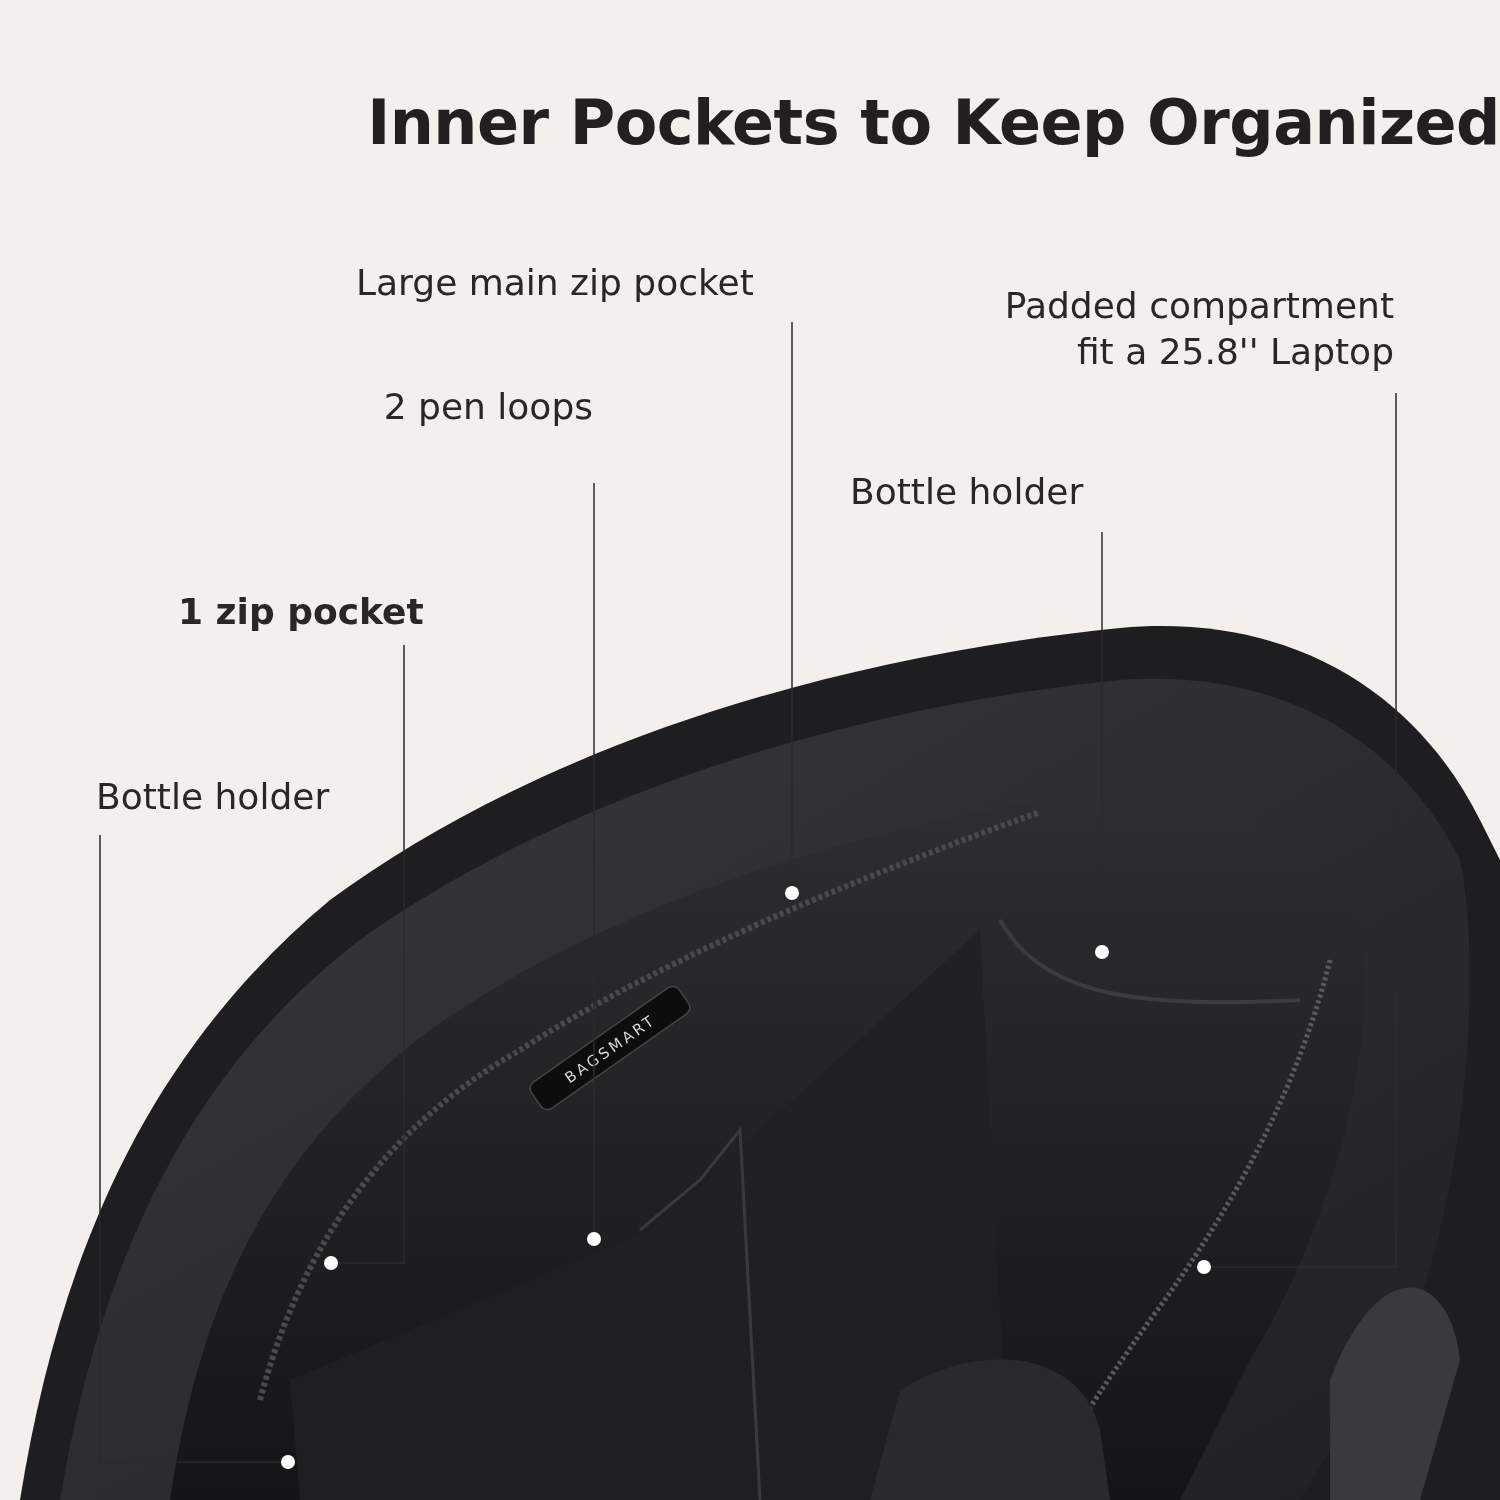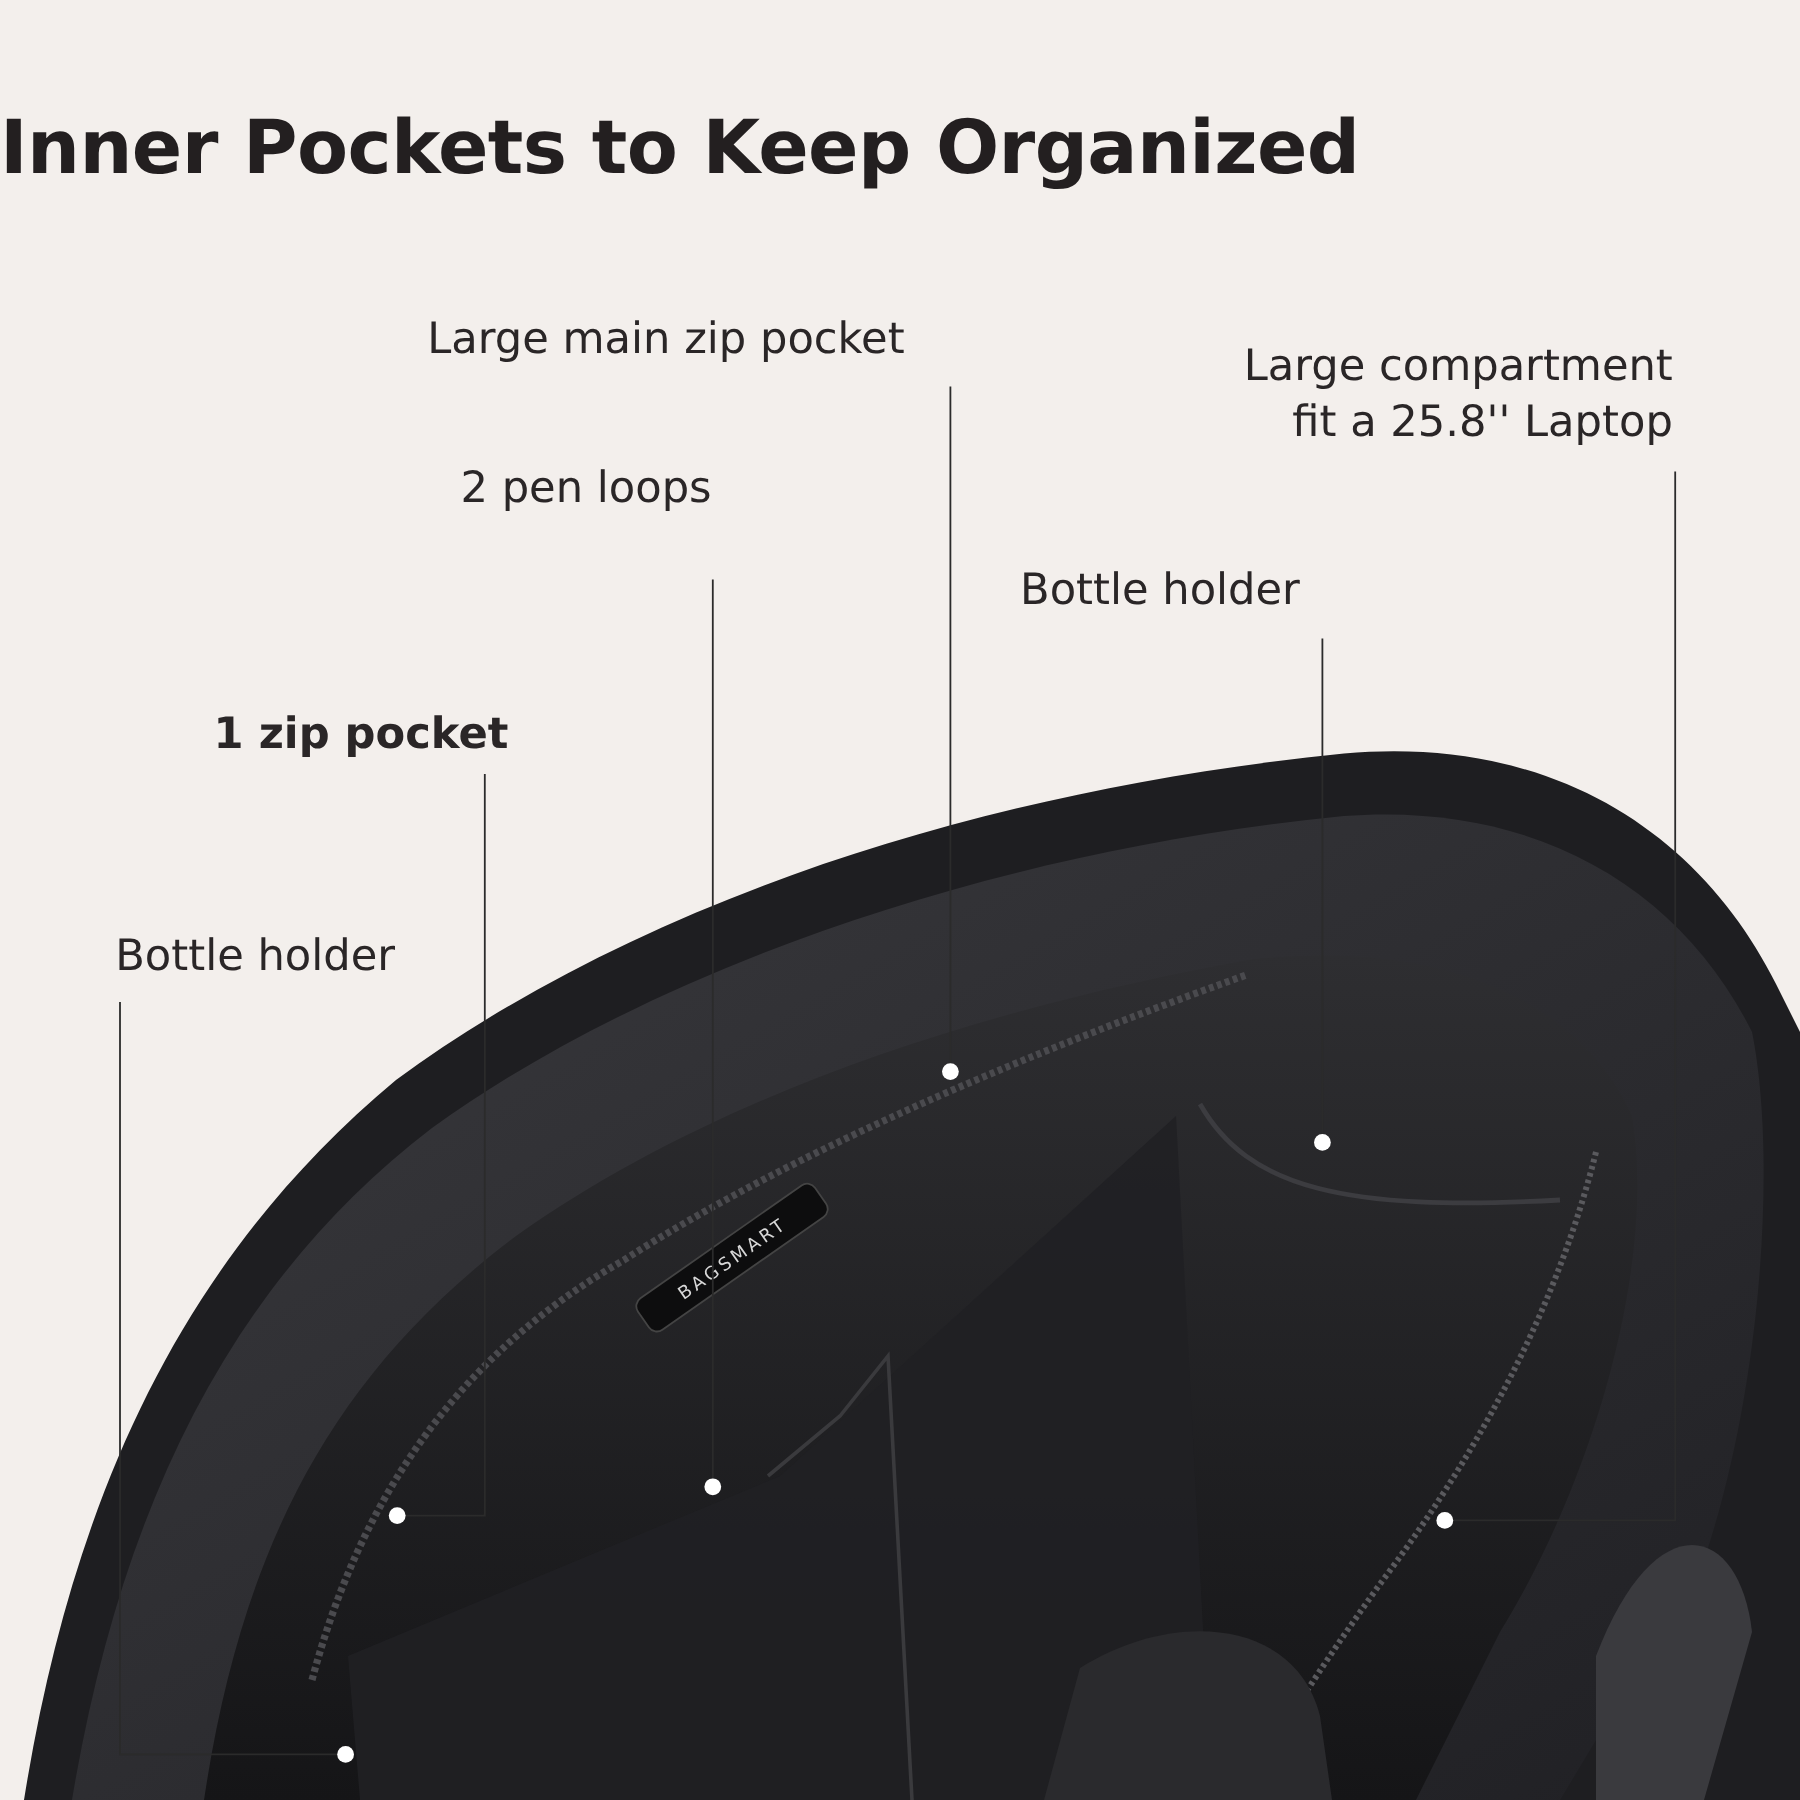--- a/index.html
+++ b/index.html
@@ -1,17 +1,17 @@
 <!DOCTYPE html>
 <html><head>
 <meta charset="utf-8">
 <style>
   html,body{margin:0;padding:0;}
   body{width:1500px;height:1500px;background:#f3efec;position:relative;overflow:hidden;font-family:"DejaVu Sans","Liberation Sans",sans-serif;color:#231f20;}
-  .title{position:absolute;left:0;top:86px;width:1500px;text-align:left;font-weight:bold;font-size:62px;letter-spacing:-0.5px;color:#231f20;}
+  .title{position:absolute;left:0;top:86px;width:1500px;text-align:right;font-weight:bold;font-size:62px;letter-spacing:-0.5px;color:#231f20;}
   .label{position:absolute;font-size:36px;line-height:46px;color:#2a2627;white-space:nowrap;}
   .r{text-align:right;}
   svg.art{position:absolute;left:0;top:0;}
 </style>
 </head>
 <body>
 
 <div class="title">Inner Pockets to Keep Organized</div>
 
 <svg class="art" width="1500" height="1500" viewBox="0 0 1500 1500">
@@ -65,21 +65,21 @@
     <circle cx="1102" cy="952" r="7"></circle>
     <circle cx="331" cy="1263" r="7"></circle>
     <circle cx="288" cy="1462" r="7"></circle>
   </g>
 </svg>
 
 <div class="label" style="left:356px;top:260px;">
   <div>Large main zip pocket</div>
 </div>
 <div class="label r" style="right:106px;top:283px;">
-  <div>Large compartment</div>
+  <div>Padded compartment</div>
   <div>fit a 25.8'' Laptop</div>
 </div>
 <div class="label r" style="right:907px;top:384px;">
   <div>2 pen loops</div>
 </div>
 <div class="label" style="left:850px;top:469px;">
   <div>Bottle holder</div>
 </div>
 <div class="label" style="left:178px;top:589px;font-weight:bold;">
   <div>1 zip pocket</div>

